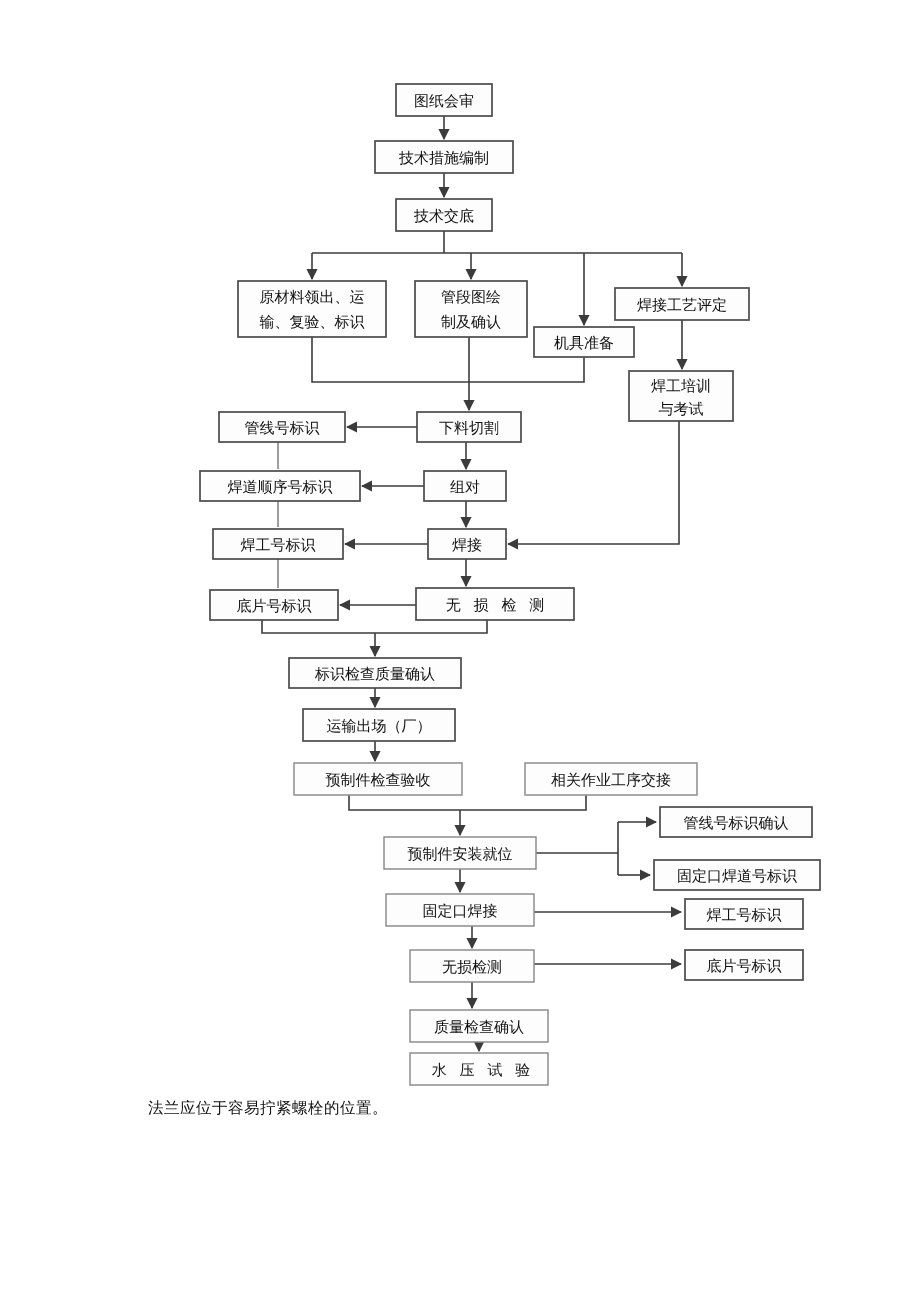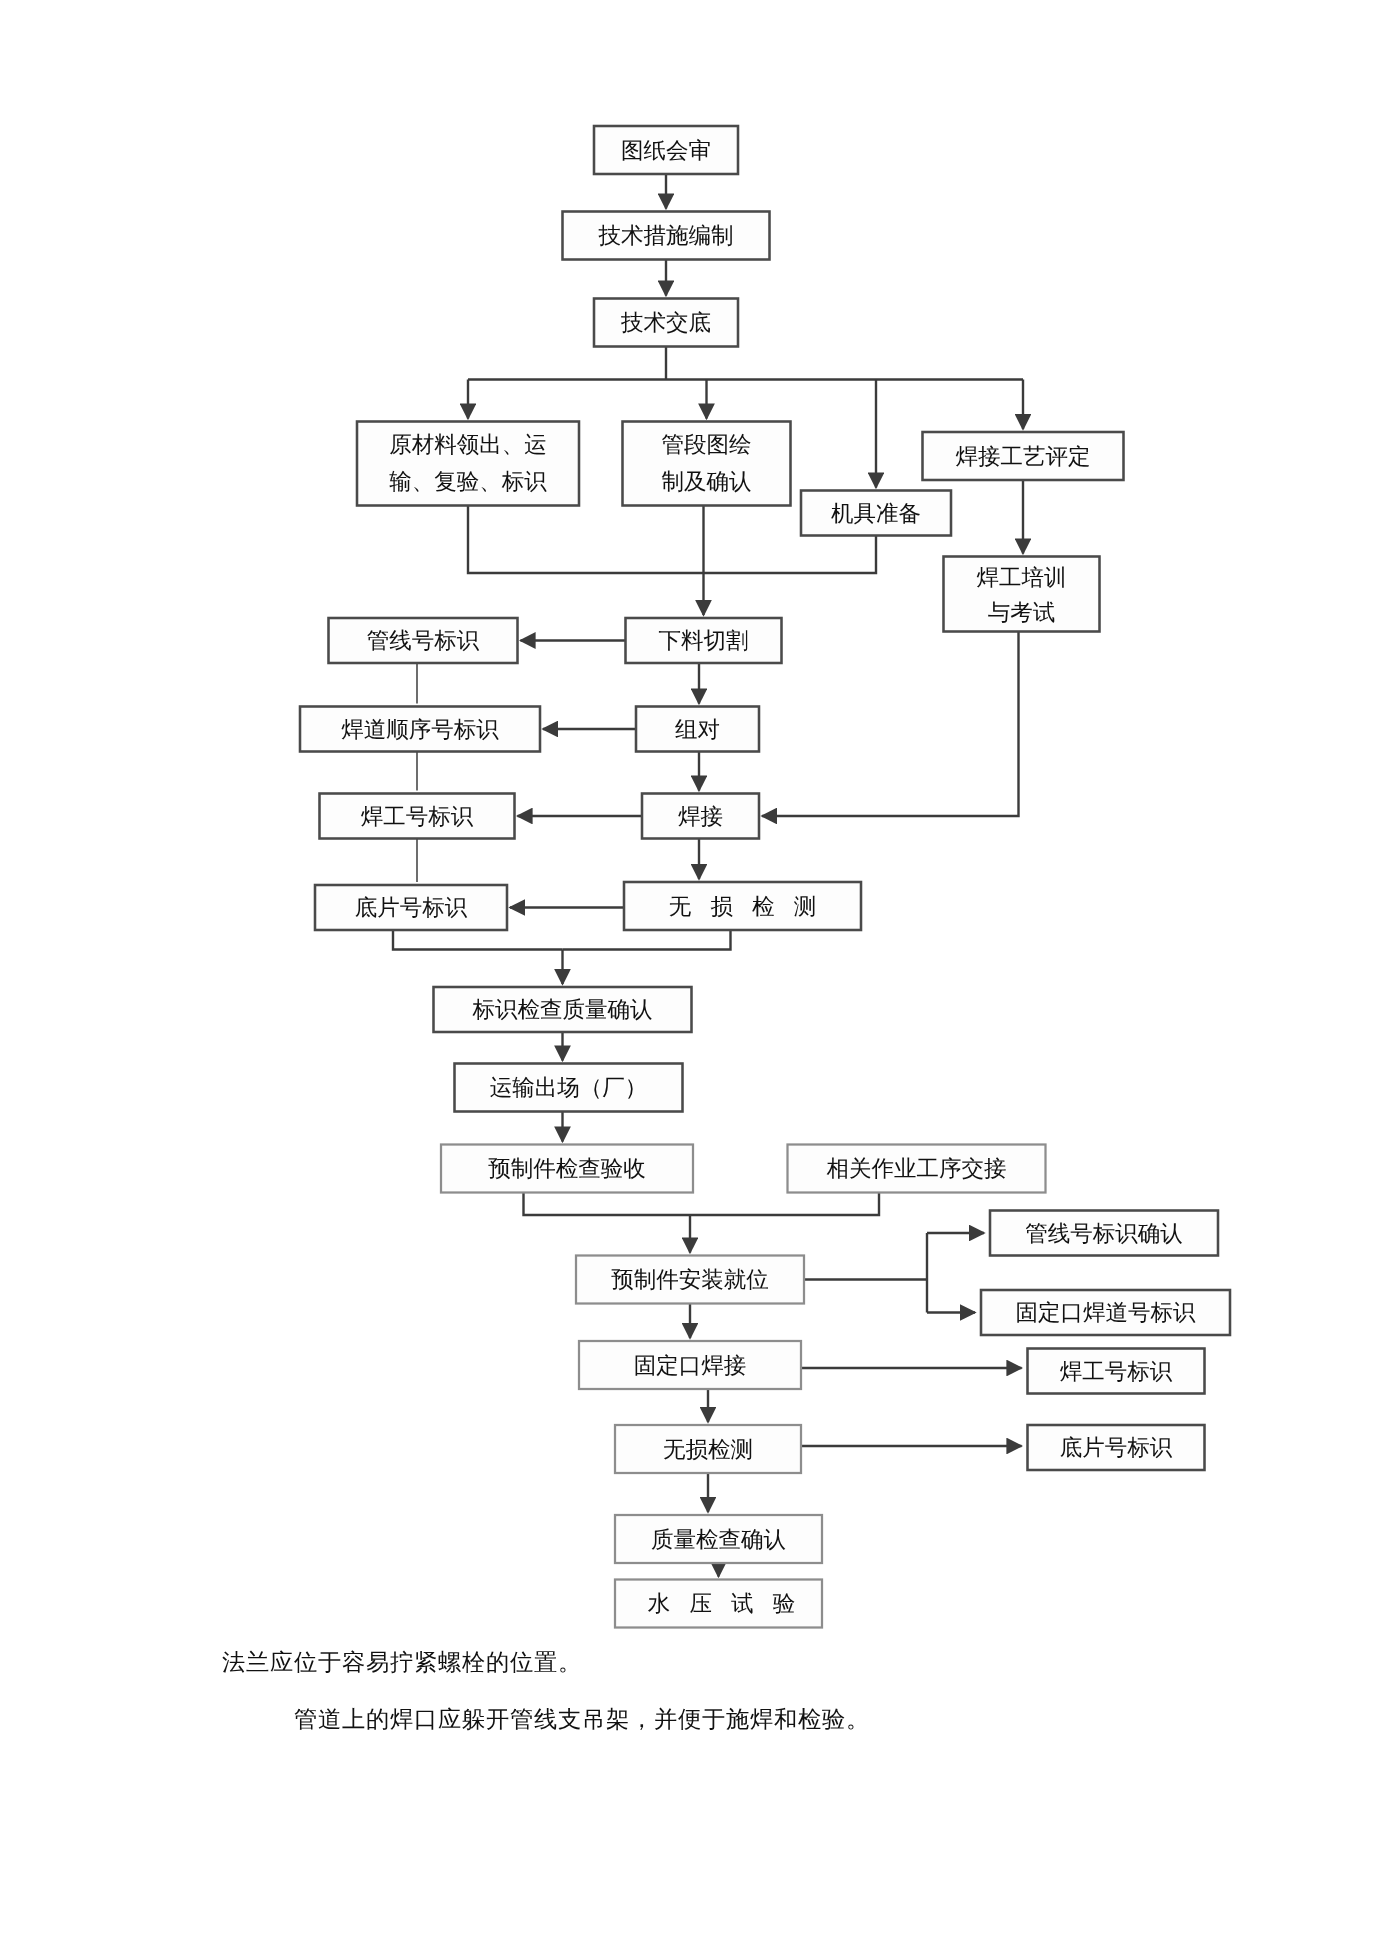--- a/index.html
+++ b/index.html
@@ -302,14 +302,13 @@
 
       <g>
         <rect class="nodebox light" x="410" y="1053" width="138" height="32"></rect>
         <text class="nodetext wide" x="483" y="1070">水 压 试 验</text>
       </g>
 
     </g>
   </svg>
 
   <div class="footnote" id="note-line-1">法兰应位于容易拧紧螺栓的位置。</div>
-  <div class="footnote" id="note-line-2">管道上的焊口应躲开管线支吊架，并便于施焊和检验。</div>
 </div>
 
 </body></html>

